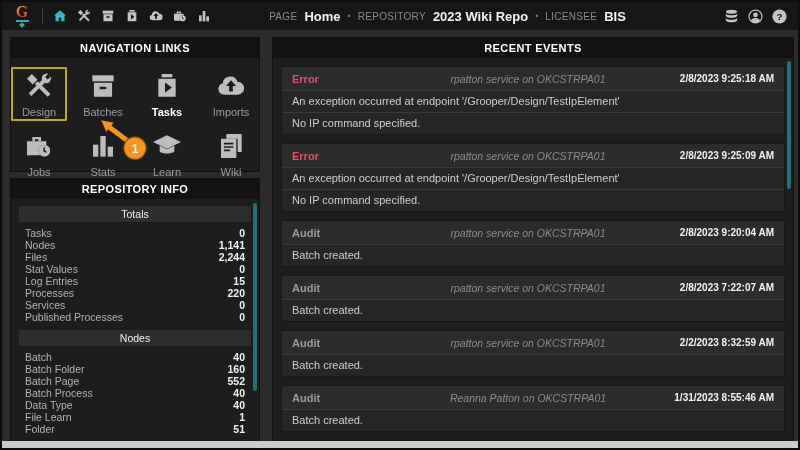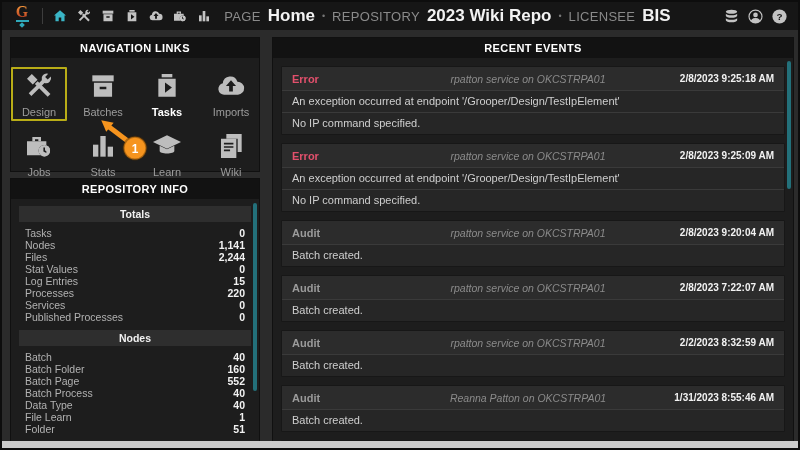--- a/index.html
+++ b/index.html
@@ -11,22 +11,22 @@
   #logo{display:flex;flex-direction:column;align-items:center;width:20px;margin-right:8px;}
   #logo .g{font-family:"Liberation Serif",serif;font-weight:bold;font-size:16px;line-height:14px;background:linear-gradient(180deg,#f59a3c,#b93a20);-webkit-background-clip:text;background-clip:text;color:transparent;}
   #logo .bar{width:13px;height:2px;background:#2fa9ba;margin-top:1px;}
   #logo .dia{width:4px;height:4px;background:#2fa9ba;transform:rotate(45deg);margin-top:1px;}
   .tb-div{width:1px;height:16px;background:#3d3d3d;margin:0 8px 0 2px;}
   .tb-icons{display:flex;align-items:center;gap:7px;}
   .tb-icon{width:17px;height:17px;display:flex;align-items:center;justify-content:center;cursor:pointer;}
   .tb-icon svg{width:16px;height:16px;fill:#c3c3c3;}
   .tb-icon.active svg{fill:#3ab5c6;}
   #crumbs{flex:1;display:flex;align-items:center;justify-content:center;gap:7px;margin-left:-40px;}
-  .crumb-label{font-size:13px;color:#8a8a8a;letter-spacing:.3px;}
-  .crumb-value{font-size:17px;font-weight:bold;color:#f2f2f2;}
+  .crumb-label{font-size:10px;color:#8a8a8a;letter-spacing:.3px;}
+  .crumb-value{font-size:13px;font-weight:bold;color:#f2f2f2;}
   .crumb-sep{font-size:9px;color:#777;}
   .tb-right{display:flex;align-items:center;gap:7px;}
   .tb-right .tb-icon svg{width:17px;height:17px;}
 
   
   .panel{position:absolute;background:#1d1d1d;border:1px solid #101010;box-sizing:border-box;}
   .panel-header{height:20px;line-height:20px;background:#121212;color:#fff;font-size:11px;font-weight:bold;text-align:center;letter-spacing:.4px;}
   #nav-panel{left:8px;top:35px;width:250px;height:135px;}
   #repo-panel{left:8px;top:176px;width:250px;height:266px;overflow:hidden;}
   #events-panel{left:270px;top:35px;width:522px;height:408px;overflow:hidden;}
@@ -35,21 +35,21 @@
   #nav-grid{display:grid;grid-template-columns:repeat(4,56px);justify-content:center;gap:6px 8px;margin-top:9px;position:relative;}
   .nav-item{display:flex;flex-direction:column;align-items:center;cursor:pointer;border:2px solid transparent;padding:1px 2px;border-radius:1px;}
   .nav-item.hl{border-color:#b9ad17;}
   .nav-item svg{width:32px;height:32px;fill:#bdbdbd;}
   .nav-label{font-size:11px;color:#9c9c9c;margin-top:0;}
   .nav-item.em .nav-label{color:#fff;font-weight:bold;}
   #nav-overlay{position:absolute;inset:0;pointer-events:none;z-index:3;}
 
   
   .repo-section{margin:7px 8px 0 8px;}
-  .repo-sec-title{background:#2e2e2e;color:#f0f0f0;font-size:10.5px;font-weight:bold;text-align:center;height:16px;line-height:16px;margin-bottom:5px;}
+  .repo-sec-title{background:#2e2e2e;color:#f0f0f0;font-size:10.5px;font-weight:normal;text-align:center;height:16px;line-height:16px;margin-bottom:5px;}
   .repo-row{display:flex;justify-content:space-between;padding:0 6px;height:12px;line-height:12px;}
   .repo-row .k{font-size:10.5px;color:#b2b2b2;}
   .repo-row .v{font-size:10.5px;color:#f2f2f2;font-weight:bold;}
   .vscroll{position:absolute;width:4px;border-radius:2px;z-index:2;cursor:pointer;}
 
   
   #events-list{padding:8px 8px 0 8px;}
   .event-card{background:#262626;border:1px solid #171717;margin-bottom:8px;border-radius:1px;cursor:pointer;}
   .event-head{display:flex;align-items:center;height:23px;padding:0 10px;background:#2c2c2c;}
   .event-type{font-size:11px;font-weight:bold;width:120px;}

